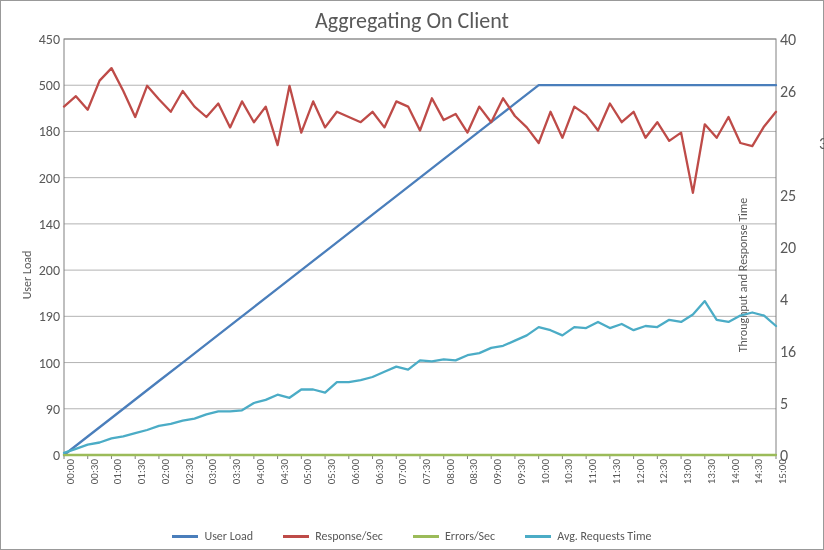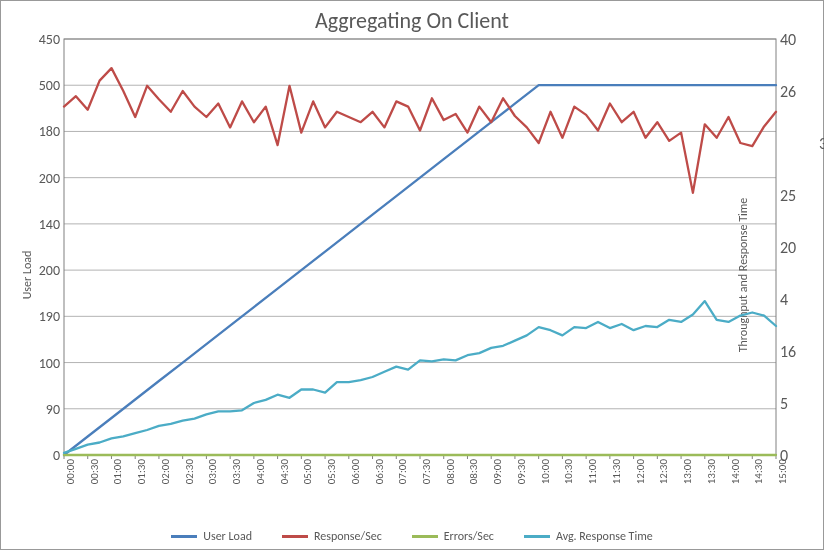--- a/index.html
+++ b/index.html
@@ -245,17 +245,17 @@
       <div class="legend-item">
         <div class="legend-swatch" style="background: rgb(190, 75, 72);"></div>
         <span>Response/Sec</span>
       </div>
       <div class="legend-item">
         <div class="legend-swatch" style="background: rgb(155, 187, 89);"></div>
         <span>Errors/Sec</span>
       </div>
       <div class="legend-item">
         <div class="legend-swatch" style="background: rgb(75, 172, 198);"></div>
-        <span>Avg. Response Time</span>
+        <span>Avg. Requests Time</span>
       </div>
     </div>
 
 </div>
 
 </body></html>

